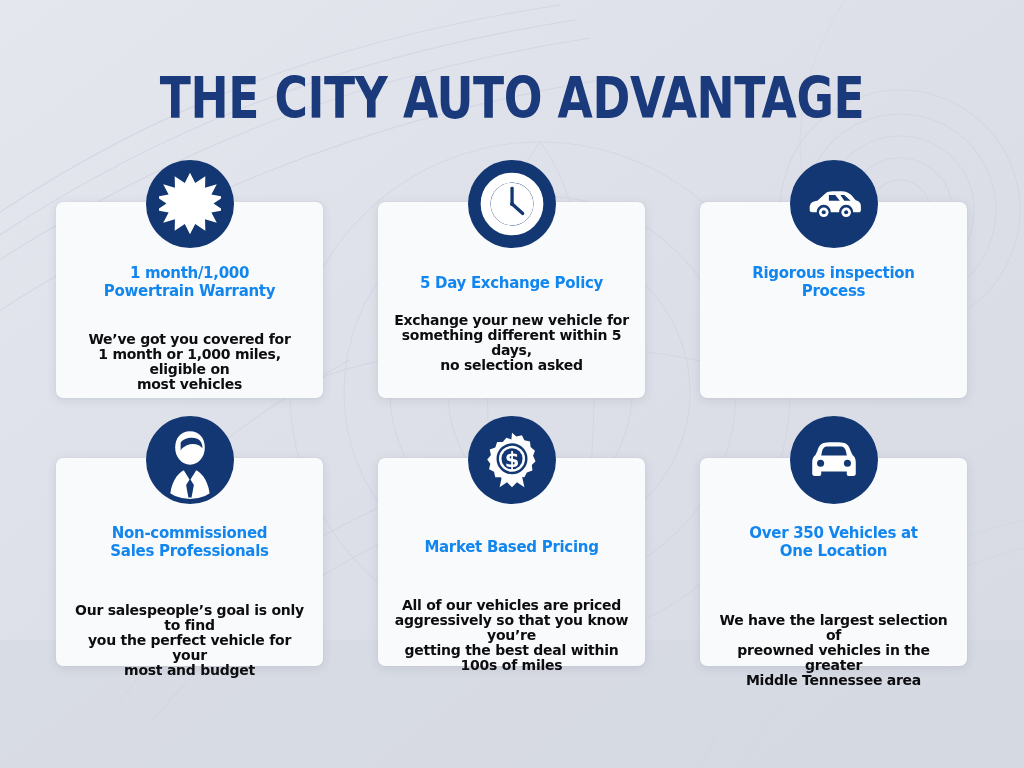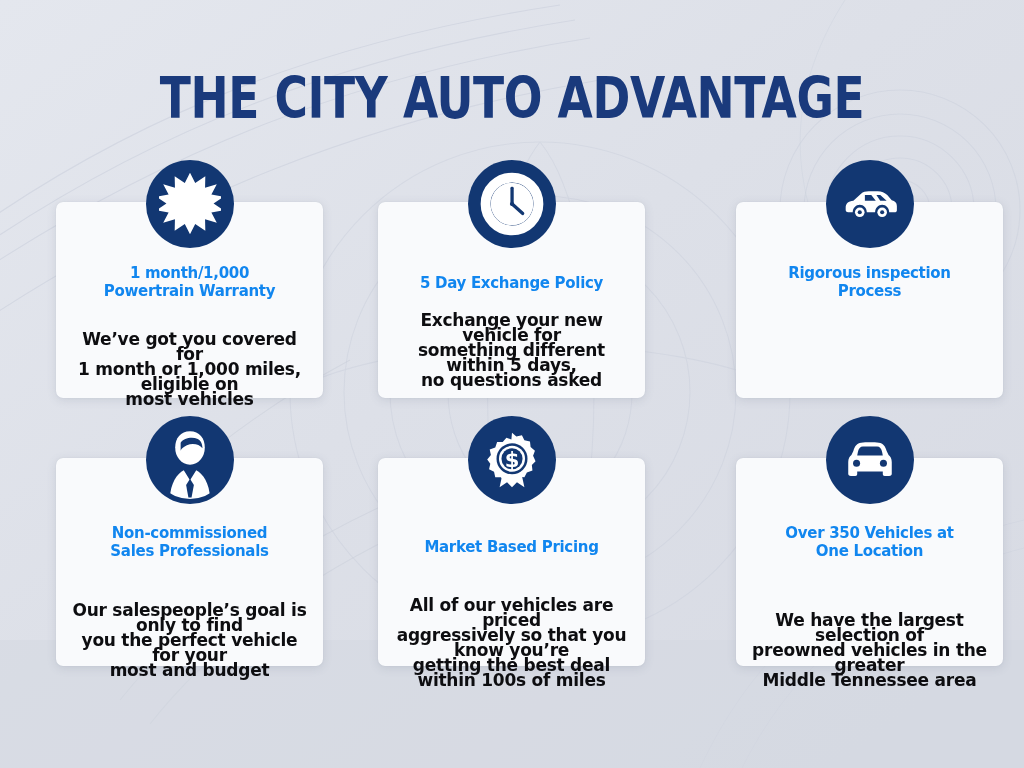--- a/index.html
+++ b/index.html
@@ -46,21 +46,21 @@
 
   .card {
     position: absolute;
     width: 267px;
     background: #f9fafc;
     border-radius: 7px;
     box-shadow: 0 2px 10px rgba(90,100,125,0.16), 0 0 1px rgba(120,130,150,0.25);
   }
   .card.c1 { left: 56px; }
   .card.c2 { left: 378px; }
-  .card.c3 { left: 736px; }
+  .card.c3 { left: 700px; }
 
   #row-1 .card { height: 196px; }
   #row-2 .card { height: 208px; }
 
   .icon-badge {
     position: absolute;
     top: -42px; left: 50%;
     margin-left: -44px;
     width: 88px; height: 88px;
     border-radius: 50%;
@@ -80,21 +80,21 @@
   .card-heading {
     font-family: "DejaVu Sans", sans-serif;
     font-size: 15px;
     line-height: 18px;
     font-weight: bold;
     letter-spacing: -0.3px;
     color: #1186ef;
   }
   .card-desc {
     font-family: "DejaVu Sans", sans-serif;
-    font-size: 17px;
+    font-size: 14px;
     line-height: 15px;
     font-weight: bold;
     letter-spacing: -0.25px;
     color: #0d0d10;
   }
 
   
   .c1 .card-heading, .c2 .card-heading, .c3 .card-heading { margin-bottom: 0; }
 
   #row-1 .c1 .card-desc { margin-top: 32px; }
@@ -196,21 +196,21 @@
         <circle cx="50" cy="50" r="3.2" fill="#123772"></circle>
       </svg>
     </div>
     <div class="card-body">
       <div class="card-heading">
         <span>5 Day Exchange Policy</span>
       </div>
       <div class="card-desc">
         <span>Exchange your new vehicle for</span><br>
         <span>something different within 5 days,</span><br>
-        <span>no questions asked</span>
+        <span>no selection asked</span>
       </div>
     </div>
   </div>
 
   <div class="card c3">
     <div class="icon-badge">
       <svg width="64" height="64" viewBox="0 0 100 100" aria-hidden="true">
         <path fill="#ffffff" d="M12,56 C12,49 16,46 24,45 L36,34 C39,31 43,30 48,30 L62,30 C68,30 73,32 77,36 L84,44 C89,45 92,48 92,53 L92,60 C92,62 90,63 88,63 L80,63 C80,56 75,51 69,51 C63,51 58,56 58,63 L45,63 C45,56 40,51 34,51 C28,51 23,56 23,63 L16,63 C13,63 12,61 12,59 Z M42,36 L42,45 L59,45 L52,36 Z M66,36 L60,36 L66,45 L76,45 Z"></path>
         <circle cx="34" cy="63" r="7.5" fill="#ffffff"></circle>
         <circle cx="69" cy="63" r="7.5" fill="#ffffff"></circle>

